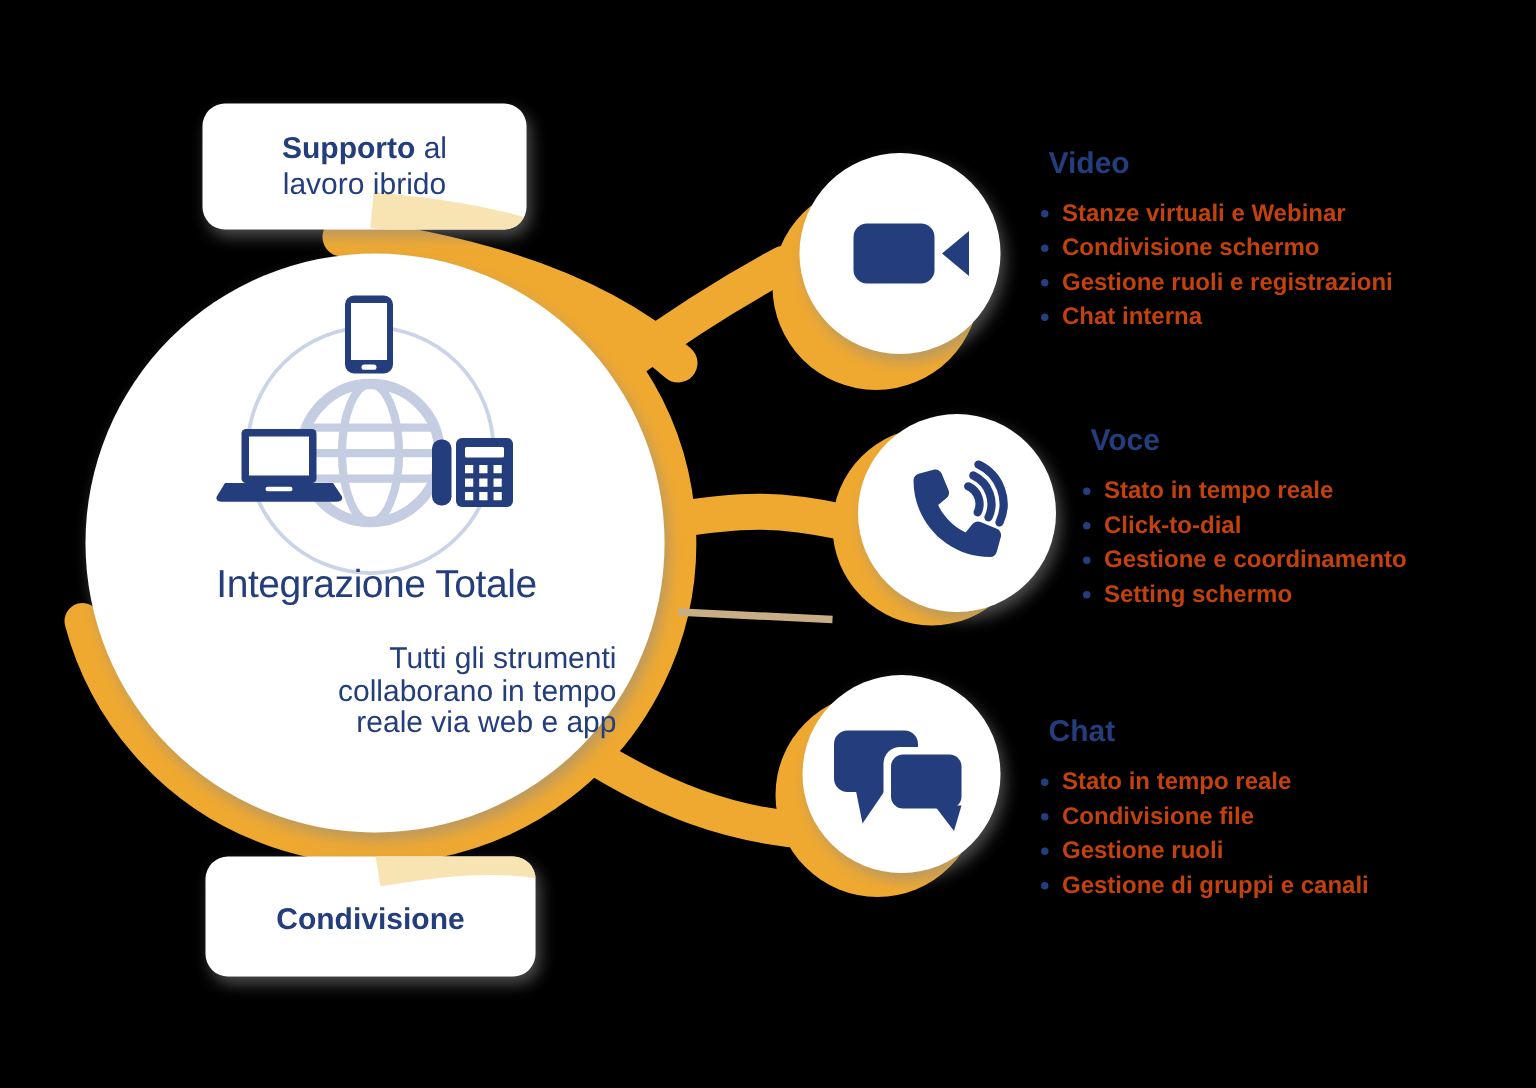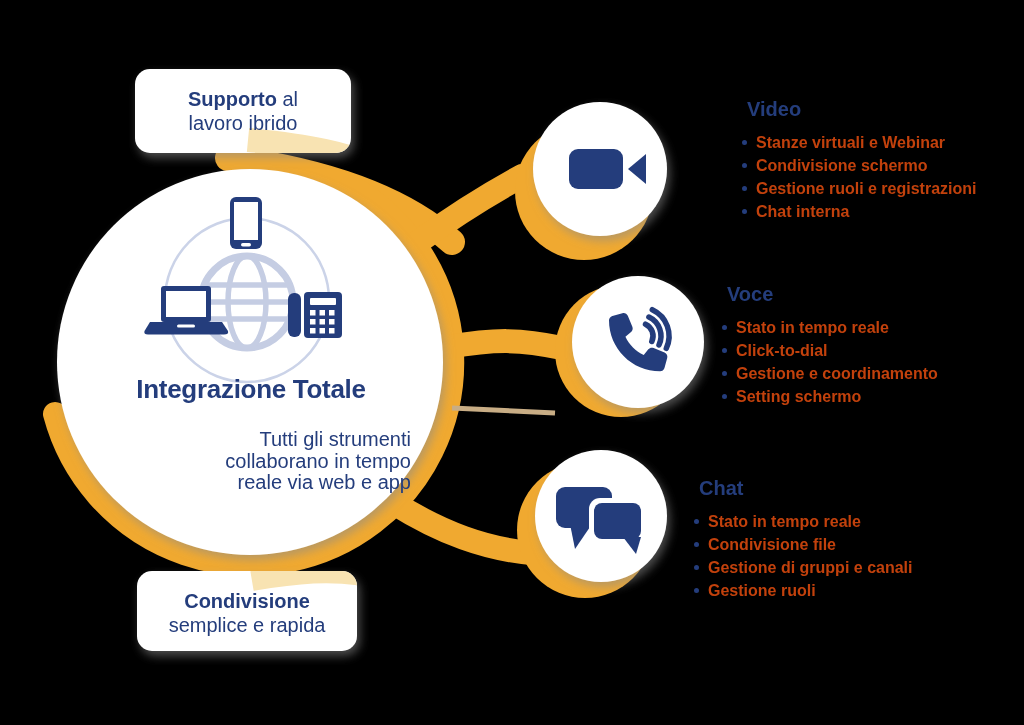--- a/index.html
+++ b/index.html
@@ -8,31 +8,31 @@
   #shapes{position:absolute;left:0;top:0;}
 
   .callout{position:absolute;display:flex;flex-direction:column;align-items:center;
            justify-content:center;text-align:center;font-size:20px;line-height:24px;
            color:#243D7C;}
   .callout b{font-weight:bold;}
   #callout-top{left:135px;top:69px;width:216px;height:84px;}
   #callout-bottom{left:137px;top:571px;width:220px;height:84px;}
 
   #center-title{position:absolute;left:71px;top:376px;width:360px;text-align:center;
-                font-size:26px;line-height:27px;font-weight:bold;letter-spacing:-0.3px;}
+                font-size:26px;line-height:27px;font-weight:normal;letter-spacing:-0.3px;}
   #center-sub{position:absolute;left:91px;top:429px;width:320px;text-align:right;
               font-size:20px;line-height:21.5px;}
 
   .branch-block{position:absolute;}
   .branch-block h3{margin:0 0 10px 5px;font-size:20px;line-height:24px;font-weight:bold;color:#243D7C;}
   .branch-block ul{list-style:none;margin:0;padding:0;}
   .branch-block li{display:flex;align-items:center;height:23px;font-size:16px;
                    font-weight:bold;color:#c2410c;white-space:nowrap;}
   .dot{width:5px;height:5px;border-radius:50%;background:#243D7C;margin-right:9px;flex:none;}
-  #branch-video{left:694px;top:97px;margin-left:48px;}
+  #branch-video{left:694px;top:97px;}
   #branch-voce{left:722px;top:282px;}
   #branch-chat{left:694px;top:476px;}
 </style>
 </head>
 <body>
 
 <div id="stage">
 
   <svg id="shapes" width="1024" height="725" viewBox="0 0 1024 725">
     <defs>
@@ -136,21 +136,20 @@
     <rect x="137" y="571" width="220" height="80" rx="15" fill="#FFFFFF" filter="url(#soft-shadow)"></rect>
     <path d="M 252 581 C 300 573, 330 571, 362 576" stroke="#F8E3B2" stroke-width="20" fill="none" clip-path="url(#clip-bottom-box)"></path>
   </svg>
 
   <div class="callout" id="callout-top">
     <div><b>Supporto</b><span> al</span></div>
     <div>lavoro ibrido</div>
   </div>
   <div class="callout" id="callout-bottom">
     <div><b>Condivisione</b></div>
-    <div>semplice e rapida</div>
   </div>
 
   <div id="center-title">Integrazione Totale</div>
   <div id="center-sub">
     <div>Tutti gli strumenti</div>
     <div>collaborano in tempo</div>
     <div>reale via web e app</div>
   </div>
 
   <div class="branch-block" id="branch-video">
@@ -203,22 +202,22 @@
       <li>
           <span class="dot"></span>
           <span>Stato in tempo reale</span>
         </li>
       <li>
           <span class="dot"></span>
           <span>Condivisione file</span>
         </li>
       <li>
           <span class="dot"></span>
+          <span>Gestione ruoli</span>
+        </li>
+      <li>
+          <span class="dot"></span>
           <span>Gestione di gruppi e canali</span>
         </li>
-      <li>
-          <span class="dot"></span>
-          <span>Gestione ruoli</span>
-        </li>
     </ul>
   </div>
 
 </div>
 
 </body></html>

